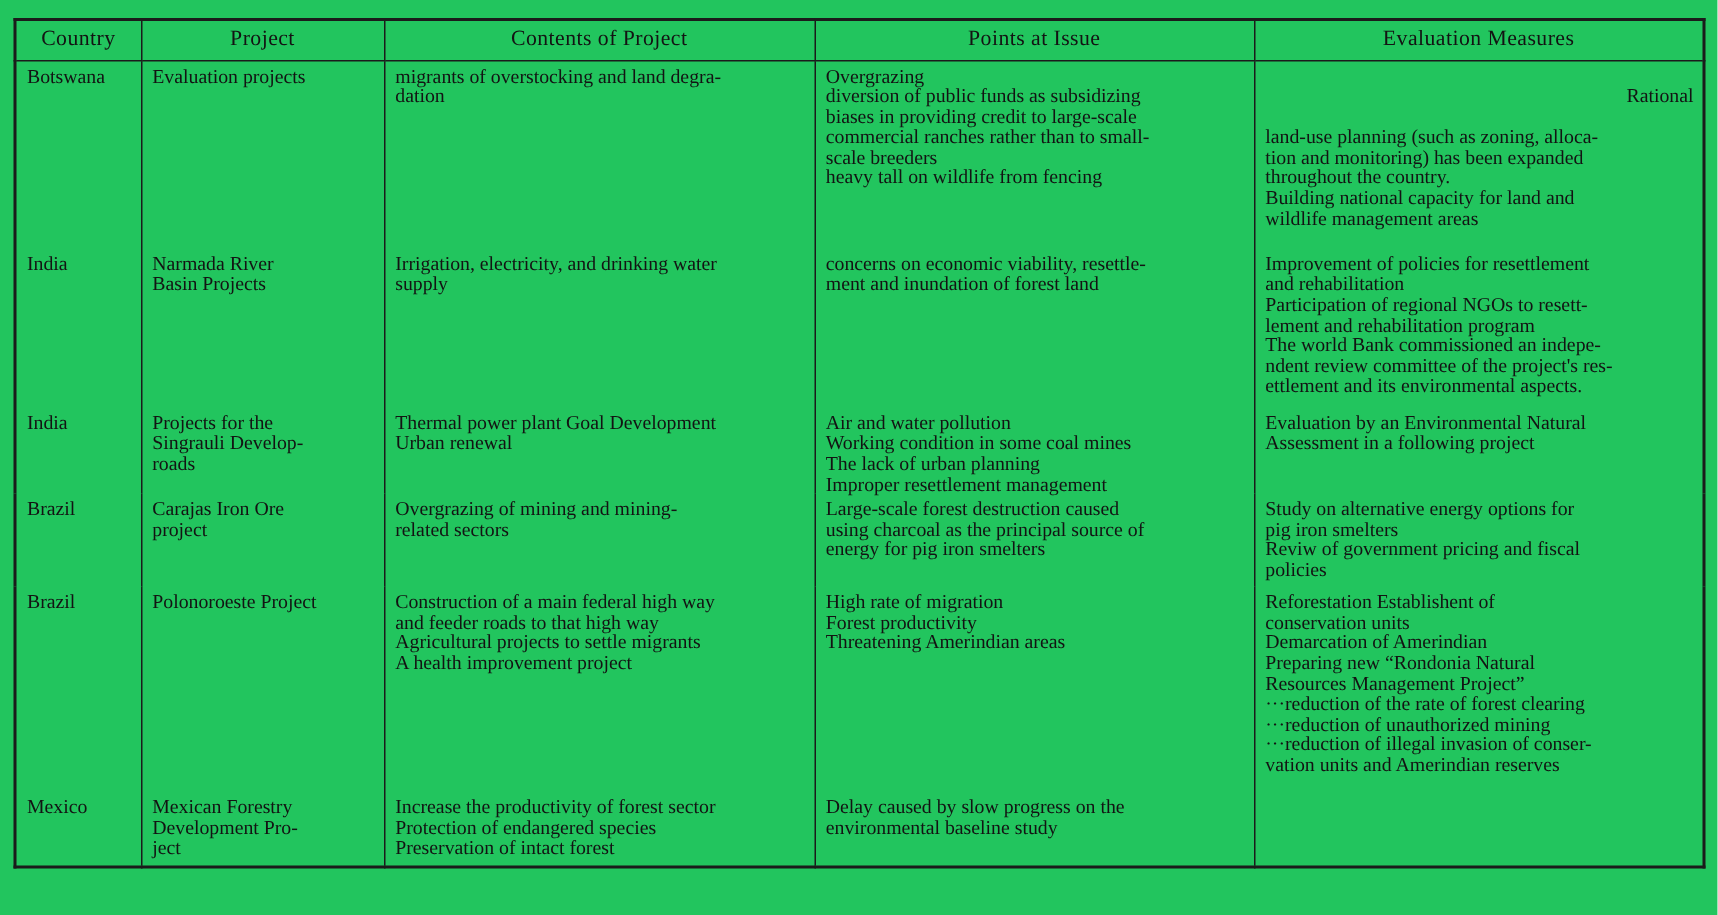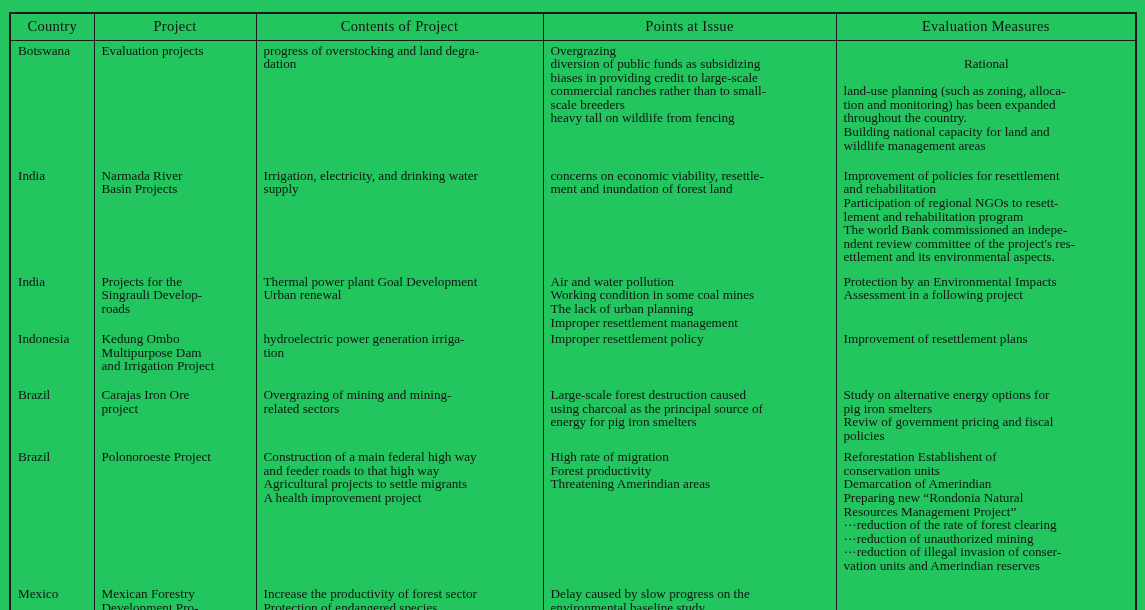--- a/index.html
+++ b/index.html
@@ -43,21 +43,21 @@
     padding: 3px 6px 0 7px;
     white-space: pre-line;
   }
   tr.r0 { height: 88px; }
   tr.r1 { height: 106px; }
   tr.r2 { height: 57px; }
   tr.r3 { height: 56px; }
   tr.r4 { height: 62px; }
   tr.r5 { height: 137px; }
   tr.r6 { height: 50px; }
-  .overflow-line { text-align: center; }
+  .overflow-line { text-align: right; }
 </style>
 </head>
 <body>
 
 <div class="page">
   <table class="doc-table">
     <colgroup>
       <col style="width:84px">
       <col style="width:162px">
       <col style="width:287px">
@@ -70,21 +70,21 @@
         <th>Project</th>
         <th>Contents of Project</th>
         <th>Points at Issue</th>
         <th>Evaluation Measures</th>
       </tr>
     </thead>
     <tbody>
       <tr class="r0">
         <td>Botswana</td>
         <td>Evaluation projects</td>
-        <td>progress of overstocking and land degra-
+        <td>migrants of overstocking and land degra-
 dation</td>
         <td>Overgrazing
 diversion of public funds as subsidizing
 biases in providing credit to large-scale
 commercial ranches rather than to small-
 scale breeders
 heavy tall on wildlife from fencing</td>
         <td>
           <div class="overflow-line">Rational</div>
           <div>land-use planning (such as zoning, alloca-
@@ -114,32 +114,22 @@
         <td>India</td>
         <td>Projects for the
 Singrauli Develop-
 roads</td>
         <td>Thermal power plant Goal Development
 Urban renewal</td>
         <td>Air and water pollution
 Working condition in some coal mines
 The lack of urban planning
 Improper resettlement management</td>
-        <td>Protection by an Environmental Impacts
+        <td>Evaluation by an Environmental Natural
 Assessment in a following project</td>
-      </tr>
-      <tr class="r3">
-        <td>Indonesia</td>
-        <td>Kedung Ombo
-Multipurpose Dam
-and Irrigation Project</td>
-        <td>hydroelectric power generation irriga-
-tion</td>
-        <td>Improper resettlement policy</td>
-        <td>Improvement of resettlement plans</td>
       </tr>
       <tr class="r4">
         <td>Brazil</td>
         <td>Carajas Iron Ore
 project</td>
         <td>Overgrazing of mining and mining-
 related sectors</td>
         <td>Large-scale forest destruction caused
 using charcoal as the principal source of
 energy for pig iron smelters</td>

